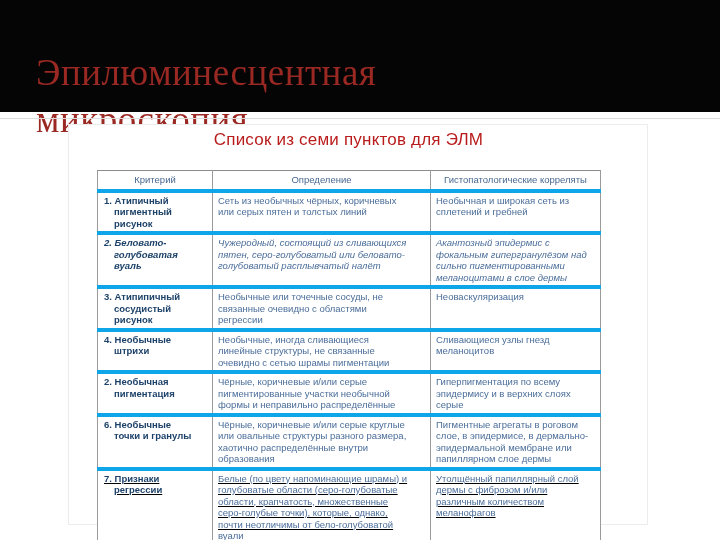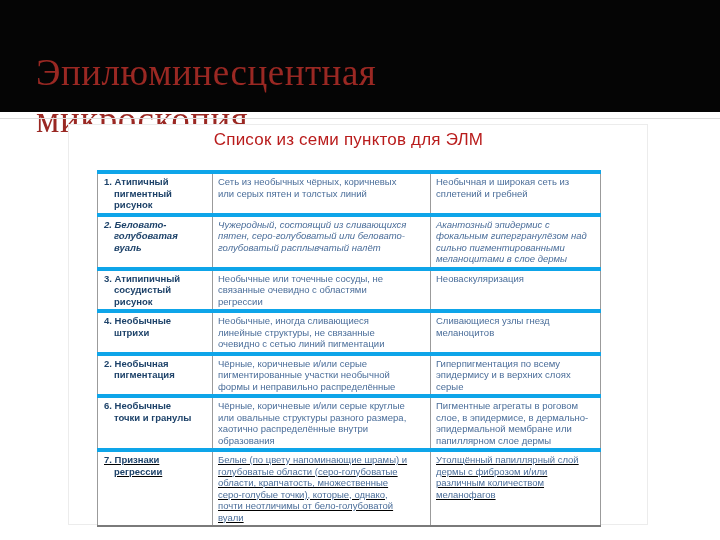--- a/index.html
+++ b/index.html
@@ -114,20 +114,25 @@
 
   <div class="table-title">Список из семи пунктов для ЭЛМ</div>
 
   <table class="elm-table">
     <colgroup>
         <col class="c1">
         <col class="c2">
         <col class="c3">
       </colgroup>
     <tbody>
+      <tr class="hdr">
+        <td>Критерий</td>
+        <td>Определение</td>
+        <td>Гистопатологические корреляты</td>
+      </tr>
       <tr class="r1">
         <td class="crit">1. Атипичный
 пигментный рисунок</td>
         <td>Сеть из необычных чёрных, коричневых
 или серых пятен и толстых линий</td>
         <td>Необычная и широкая сеть из
 сплетений и гребней</td>
       </tr>
       <tr class="r2">
         <td class="crit">2. Беловато-
@@ -146,21 +151,21 @@
         <td>Необычные или точечные сосуды, не
 связанные очевидно с областями
 регрессии</td>
         <td>Неоваскуляризация</td>
       </tr>
       <tr class="r4">
         <td class="crit">4. Необычные
 штрихи</td>
         <td>Необычные, иногда сливающиеся
 линейные структуры, не связанные
-очевидно с сетью линий пигментации</td>
+очевидно с сетью шрамы пигментации</td>
         <td>Сливающиеся узлы гнезд
 меланоцитов</td>
       </tr>
       <tr class="r5">
         <td class="crit">2. Необычная
 пигментация</td>
         <td>Чёрные, коричневые и/или серые
 пигментированные участки необычной
 формы и неправильно распределённые</td>
         <td>Гиперпигментация по всему

